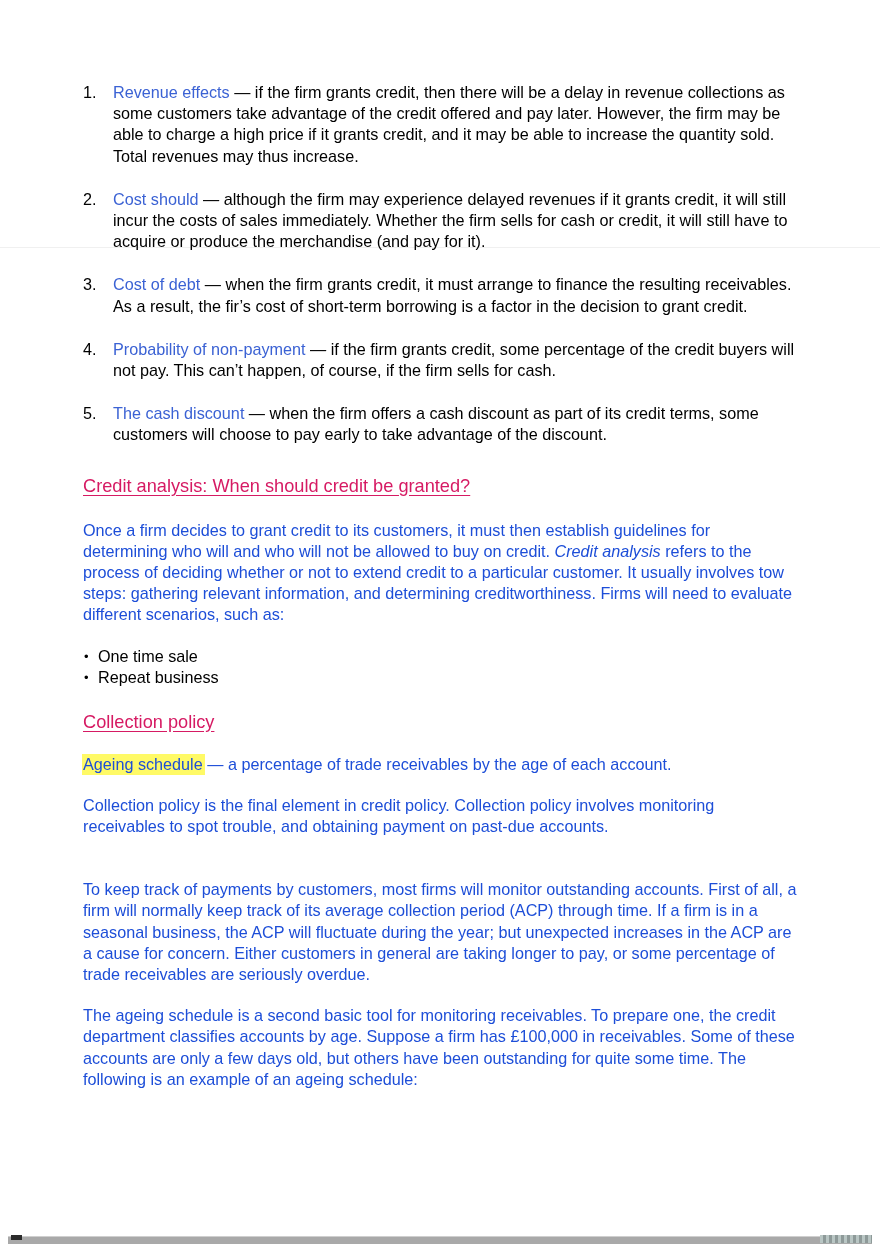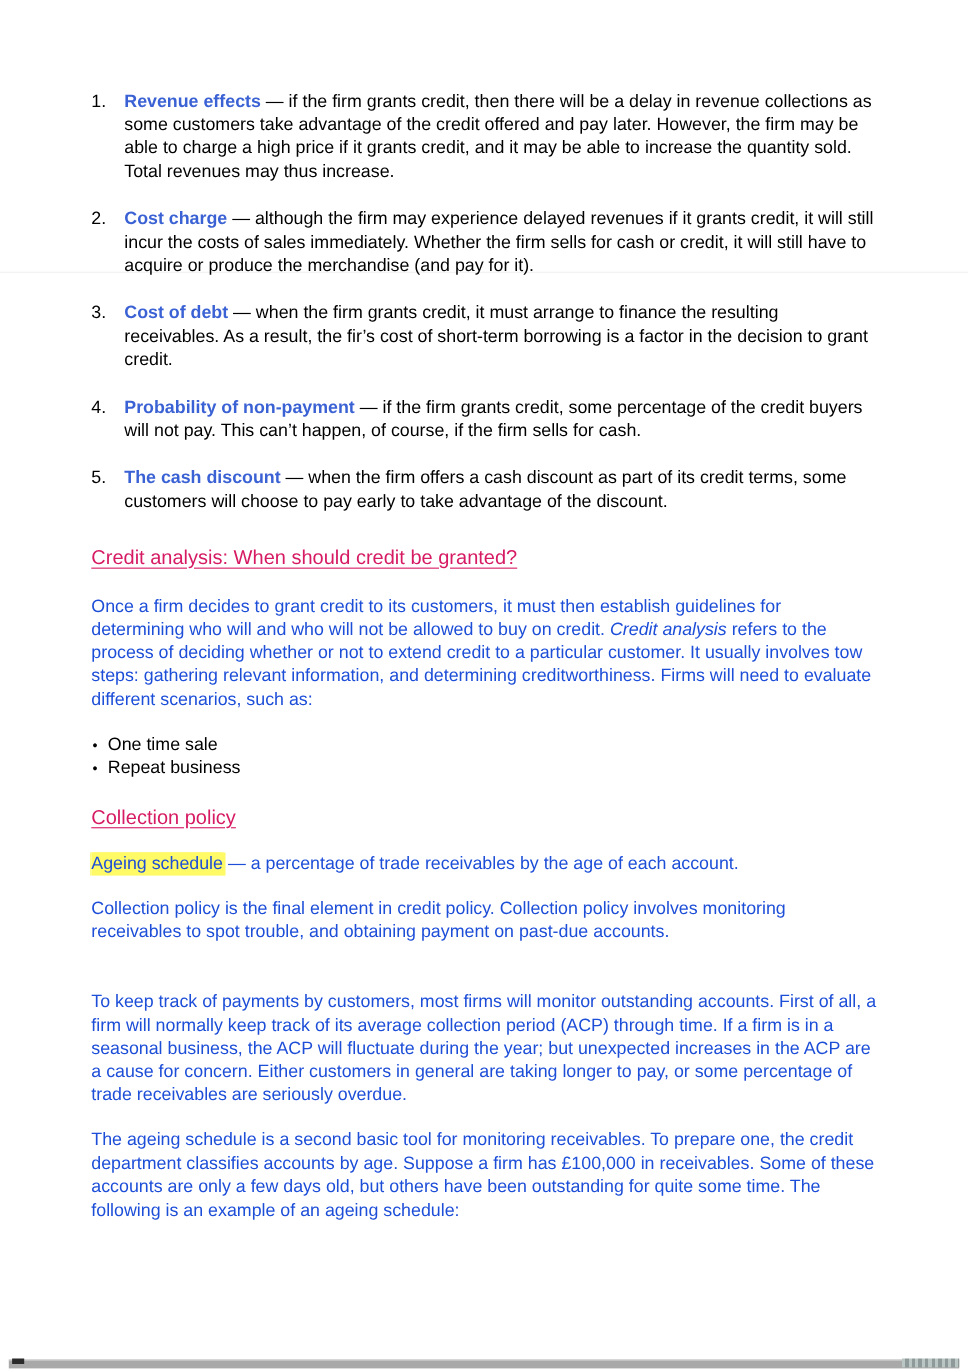--- a/index.html
+++ b/index.html
@@ -50,21 +50,20 @@
     position: absolute;
     left: 0;
     top: 0;
     width: 22px;
     text-align: left;
     font-size: 16.2px;
     color: #000;
   }
   .term {
     color: #3b62d4;
-    font-weight: bold;
   }
 
   
   .h-pink {
     font-size: 18.2px;
     line-height: 24px;
     color: #d61a63;
     text-decoration: underline;
     text-underline-offset: 3px;
     margin: 0;
@@ -182,21 +181,21 @@
 
     <ol class="numlist">
 
       <li>
         <span class="marker">1.</span>
         <span class="term">Revenue effects</span><span> — if the firm grants credit, then there will be a delay in revenue collections as some customers take advantage of the credit offered and pay later. However, the firm may be able to charge a high price if it grants credit, and it may be able to increase the quantity sold. Total revenues may thus increase.</span>
       </li>
 
       <li>
         <span class="marker">2.</span>
-        <span class="term">Cost charge</span><span> — although the firm may experience delayed revenues if it grants credit, it will still incur the costs of sales immediately. Whether the firm sells for cash or credit, it will still have to acquire or produce the merchandise (and pay for it).</span>
+        <span class="term">Cost should</span><span> — although the firm may experience delayed revenues if it grants credit, it will still incur the costs of sales immediately. Whether the firm sells for cash or credit, it will still have to acquire or produce the merchandise (and pay for it).</span>
       </li>
 
       <li>
         <span class="marker">3.</span>
         <span class="term">Cost of debt</span><span> — when the firm grants credit, it must arrange to finance the resulting receivables. As a result, the fir’s cost of short-term borrowing is a factor in the decision to grant credit.</span>
       </li>
 
       <li>
         <span class="marker">4.</span>
         <span class="term">Probability of non-payment</span><span> — if the firm grants credit, some percentage of the credit buyers will not pay. This can’t happen, of course, if the firm sells for cash.</span>

